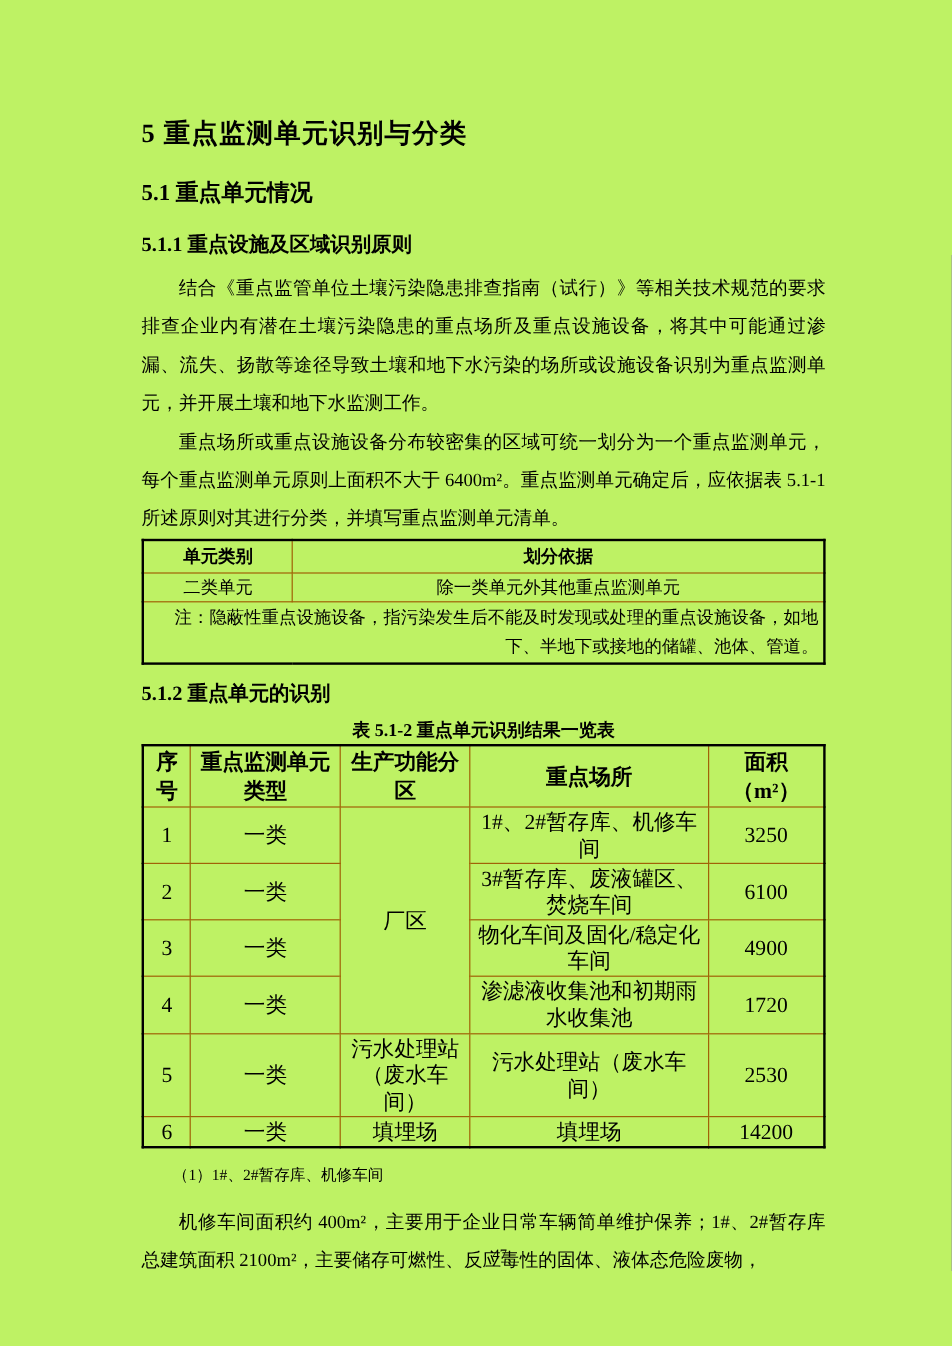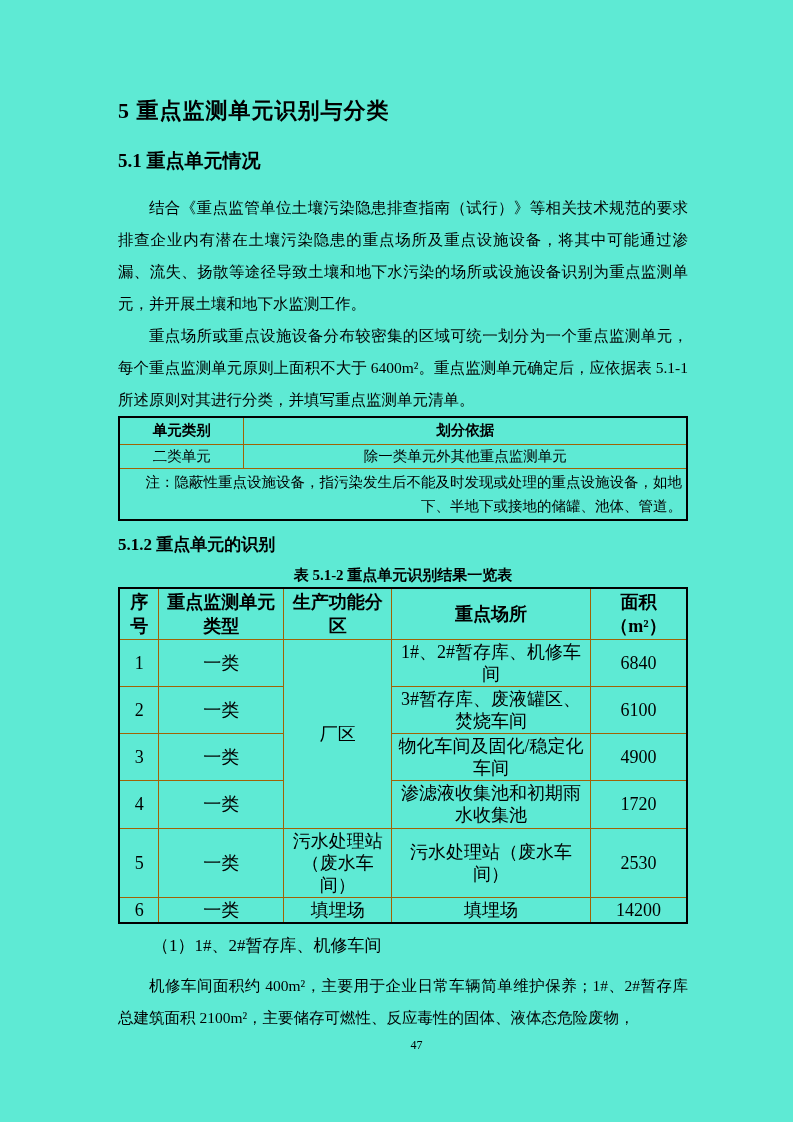--- a/index.html
+++ b/index.html
@@ -2,21 +2,21 @@
 <html><head>
 <meta charset="utf-8">
 <style>
   * { margin: 0; padding: 0; box-sizing: border-box; }
   html, body { background: #9b9b9b; }
   body { display: flex; justify-content: center; }
   .page {
     position: relative;
     width: 793px;
     height: 1122px;
-    background: #5eead4;
+    background: #bef264;
     color: #000000;
     font-family: "Liberation Serif", "DejaVu Serif", serif;
     overflow: hidden;
   }
   .content {
     padding: 96px 105px 0 118px; 
   }
   h1.doc-h1 {
     font-size: 22px;
     font-weight: bold;
@@ -62,21 +62,21 @@
   table.t1 td { height: 24px; }
   table.t1 td.note-cell {
     text-align: right;
     line-height: 24px;
     padding: 1px 4px;
   }
   table.t2 { font-size: 18px; margin-bottom: 6px; }
   table.t2 th { font-weight: bold; height: 30px; }
   table.t2 td { height: 26px; line-height: 22px; }
   .list-line {
-    font-size: 17px;
+    font-size: 13px;
     line-height: 32px;
     text-indent: 2em;
     margin-top: 2px;
   }
   .page-number {
     position: absolute;
     left: 0; right: 0;
     top: 1038px;
     text-align: center;
     font-size: 12px;
@@ -87,20 +87,21 @@
   .spacer-12 { height: 12px; }
 </style>
 </head>
 <body>
 
 <div class="page">
   <div class="content">
 
     <h1 class="doc-h1">5 重点监测单元识别与分类</h1>
     <h2 class="doc-h2">5.1 重点单元情况</h2>
+    <h3 class="doc-h3">5.1.1 重点设施及区域识别原则</h3>
 
     <p class="para">结合《重点监管单位土壤污染隐患排查指南（试行）》等相关技术规范的要求排查企业内有潜在土壤污染隐患的重点场所及重点设施设备，将其中可能通过渗漏、流失、扬散等途径导致土壤和地下水污染的场所或设施设备识别为重点监测单元，并开展土壤和地下水监测工作。</p>
     <p class="para">重点场所或重点设施设备分布较密集的区域可统一划分为一个重点监测单元，每个重点监测单元原则上面积不大于 6400m²。重点监测单元确定后，应依据表 5.1-1 所述原则对其进行分类，并填写重点监测单元清单。</p>
 
     <table class="doc-table t1">
       <colgroup>
           <col style="width:22%">
           <col style="width:78%">
         </colgroup>
       <tbody>
@@ -137,21 +138,21 @@
         <th>重点监测单元类型</th>
         <th>生产功能分区</th>
         <th>重点场所</th>
         <th>面积（m²）</th>
       </tr>
       <tr>
         <td>1</td>
         <td>一类</td>
         <td rowspan="4">厂区</td>
         <td>1#、2#暂存库、机修车间</td>
-        <td>6840</td>
+        <td>3250</td>
       </tr>
       <tr>
         <td>2</td>
         <td>一类</td>
         <td>3#暂存库、废液罐区、焚烧车间</td>
         <td>6100</td>
       </tr>
       <tr>
         <td>3</td>
         <td>一类</td>

